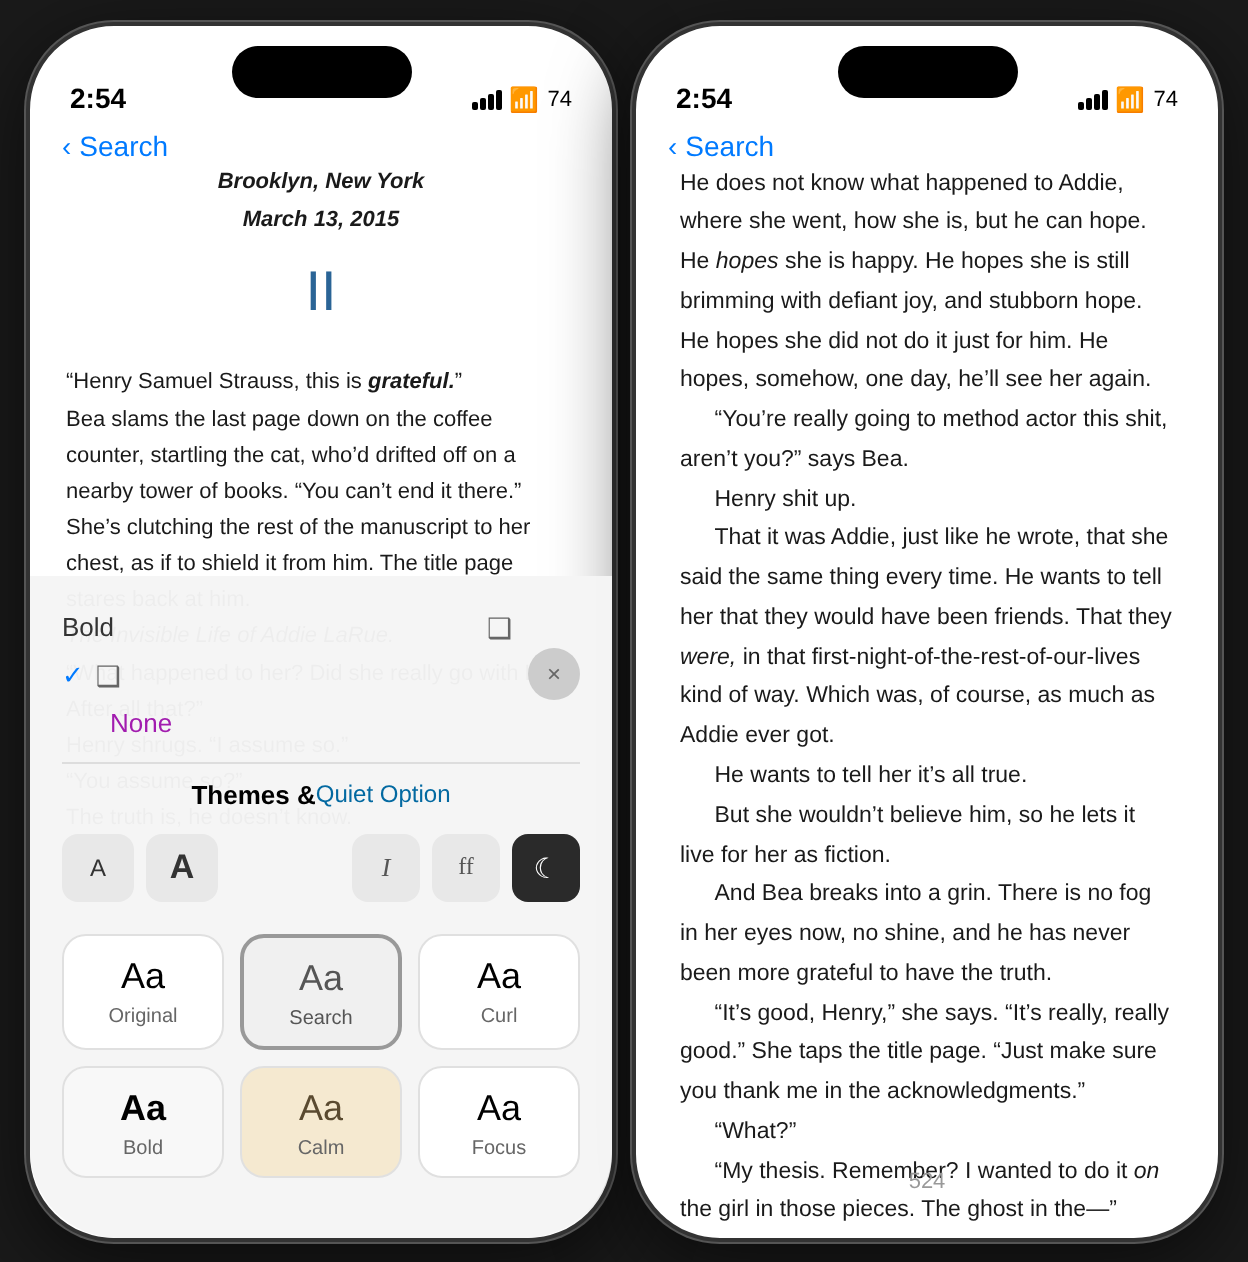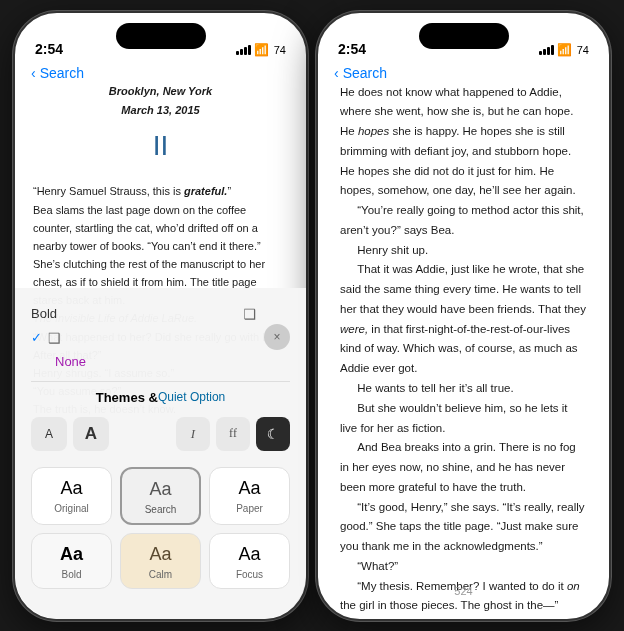--- a/index.html
+++ b/index.html
@@ -444,21 +444,21 @@
           <span class="theme-label">Original</span>
         </div>
 
         <div class="theme-card quiet-selected selected">
           <span class="theme-sample" style="font-weight:400; color:#555;">Aa</span>
           <span class="theme-label">Search</span>
         </div>
 
         <div class="theme-card">
           <span class="theme-sample" style="font-weight:400;">Aa</span>
-          <span class="theme-label">Paper</span>
+          <span class="theme-label">Curl</span>
         </div>
 
         <div class="theme-card bold-bg">
           <span class="theme-sample" style="font-weight:800;">Aa</span>
           <span class="theme-label">Bold</span>
         </div>
 
         <div class="theme-card calm-bg">
           <span class="theme-sample" style="font-weight:400; color:#5a4a30;">Aa</span>
           <span class="theme-label">Calm</span>

